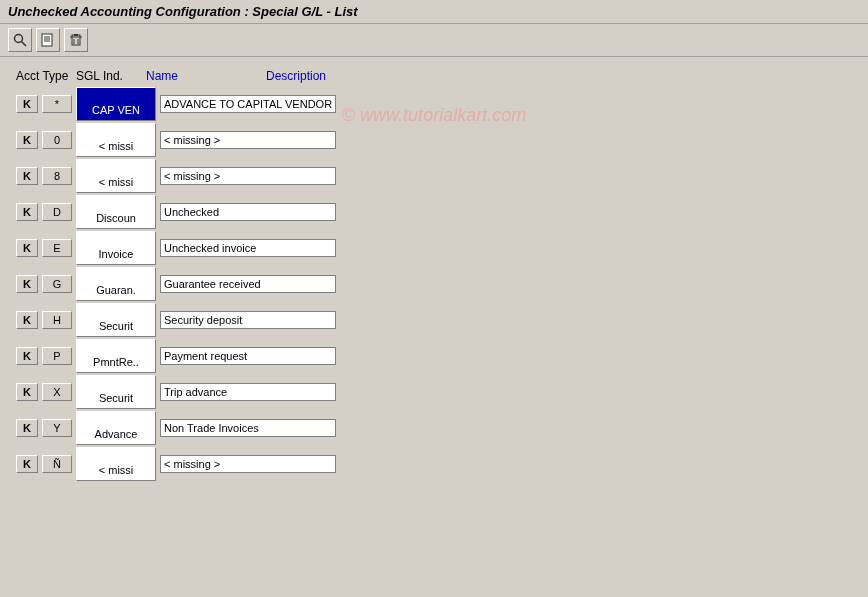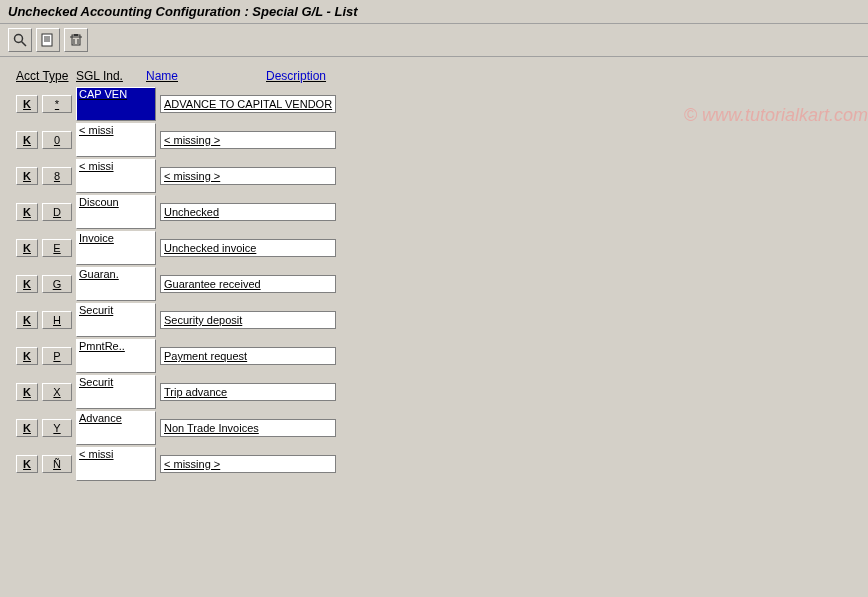--- a/index.html
+++ b/index.html
@@ -39,31 +39,30 @@
       align-items: center;
       justify-content: center;
       cursor: pointer;
       font-size: 14px;
     }
     .watermark {
       position: absolute;
       top: 48px;
       left: 0;
       width: 868px;
-      text-align: right;
+      text-align: center;
       color: rgba(255,120,120,0.4);
       font-size: 18px;
       font-style: italic;
       pointer-events: none;
       z-index: 10;
     }
     .content {
       padding: 12px 16px;
       position: relative;
-      text-decoration: underline;
     }
     .col-headers {
       display: flex;
       gap: 0;
       margin-bottom: 4px;
       color: #000;
       font-size: 12px;
     }
     .col-acct { width: 60px; }
     .col-sgl { width: 70px; }
@@ -107,25 +106,26 @@
       font-size: 11px;
       color: #000;
     }
     .cell-name {
       width: 80px;
       height: 34px;
       background: #ffffff;
       border: 1px solid #808080;
       border-top-color: #ffffff;
       border-left-color: #ffffff;
-      padding: 0 2px;
+      padding: 16px 2px;
       font-size: 11px;
       color: #000;
       overflow: hidden;
       white-space: nowrap;
+      text-align: center;
     }
     .cell-name.highlighted {
       background: #0000aa;
       color: #ffffff;
     }
     .cell-desc {
       width: 176px;
       height: 18px;
       background: #ffffff;
       border: 1px solid #808080;

